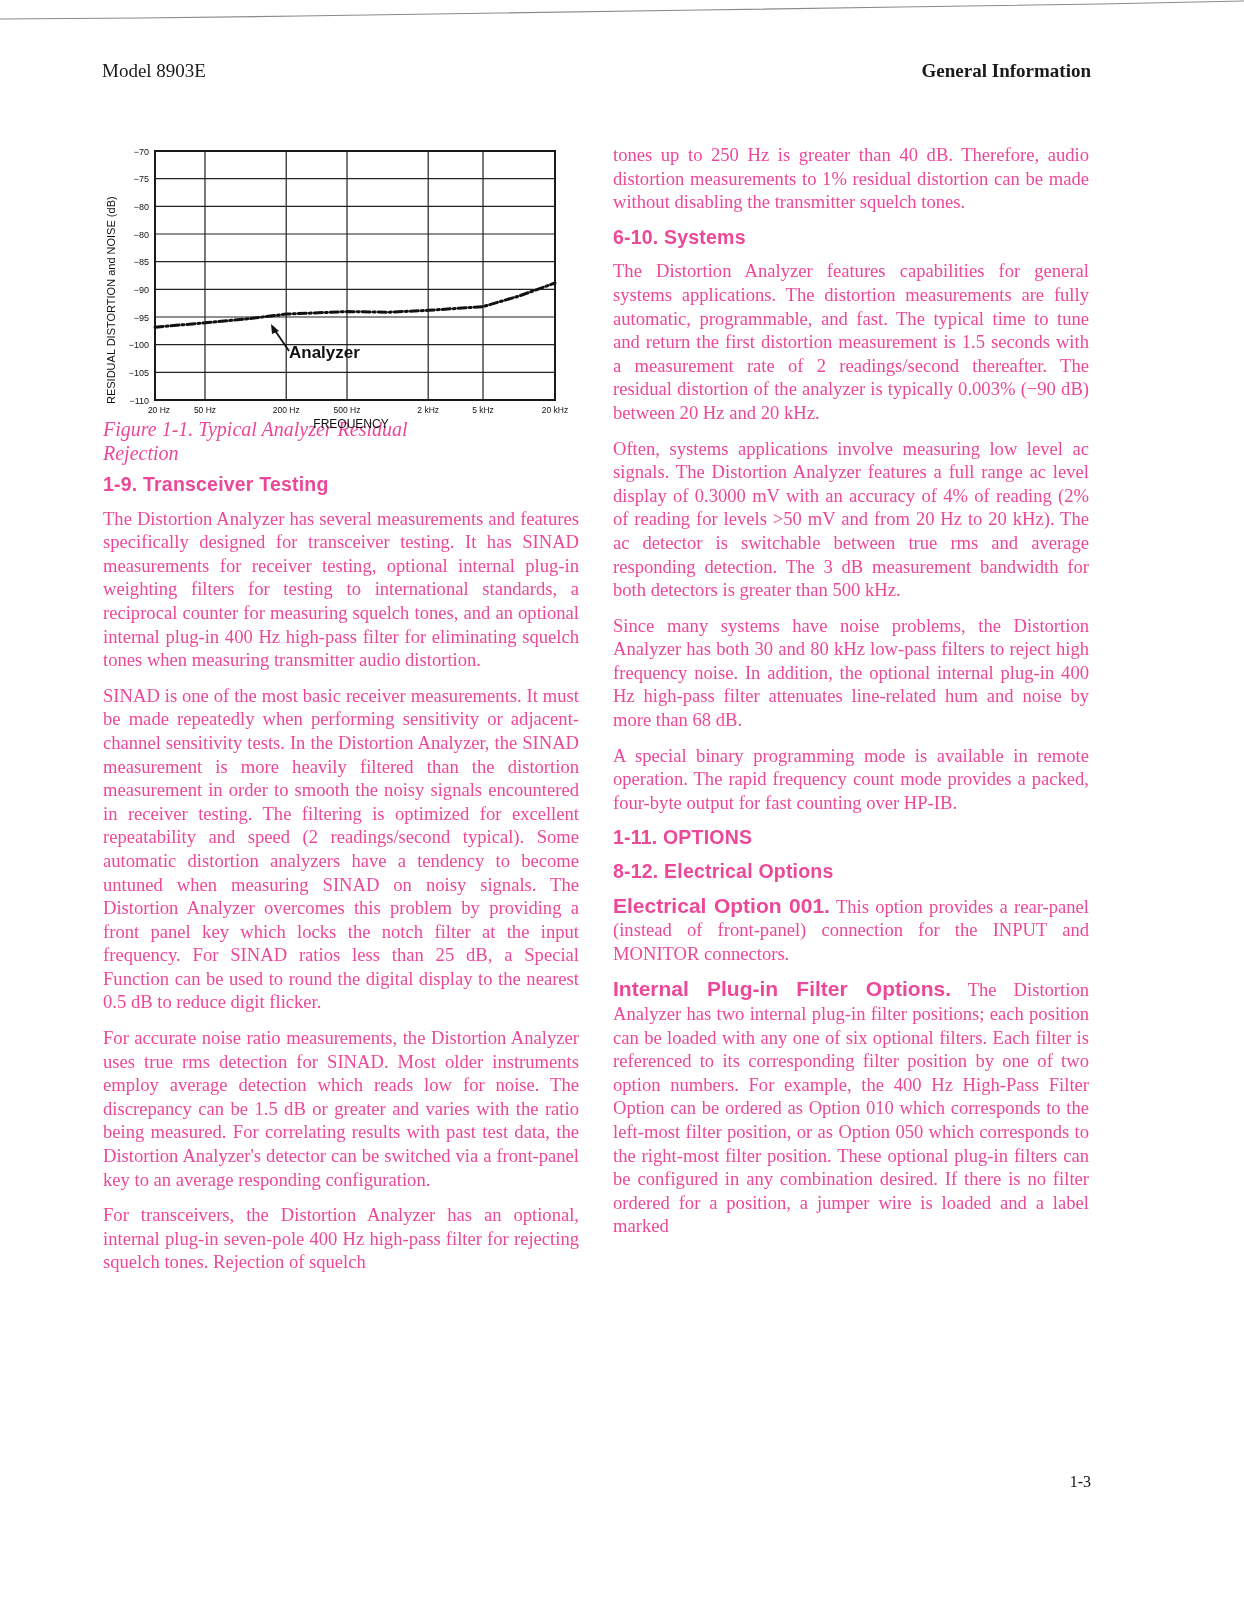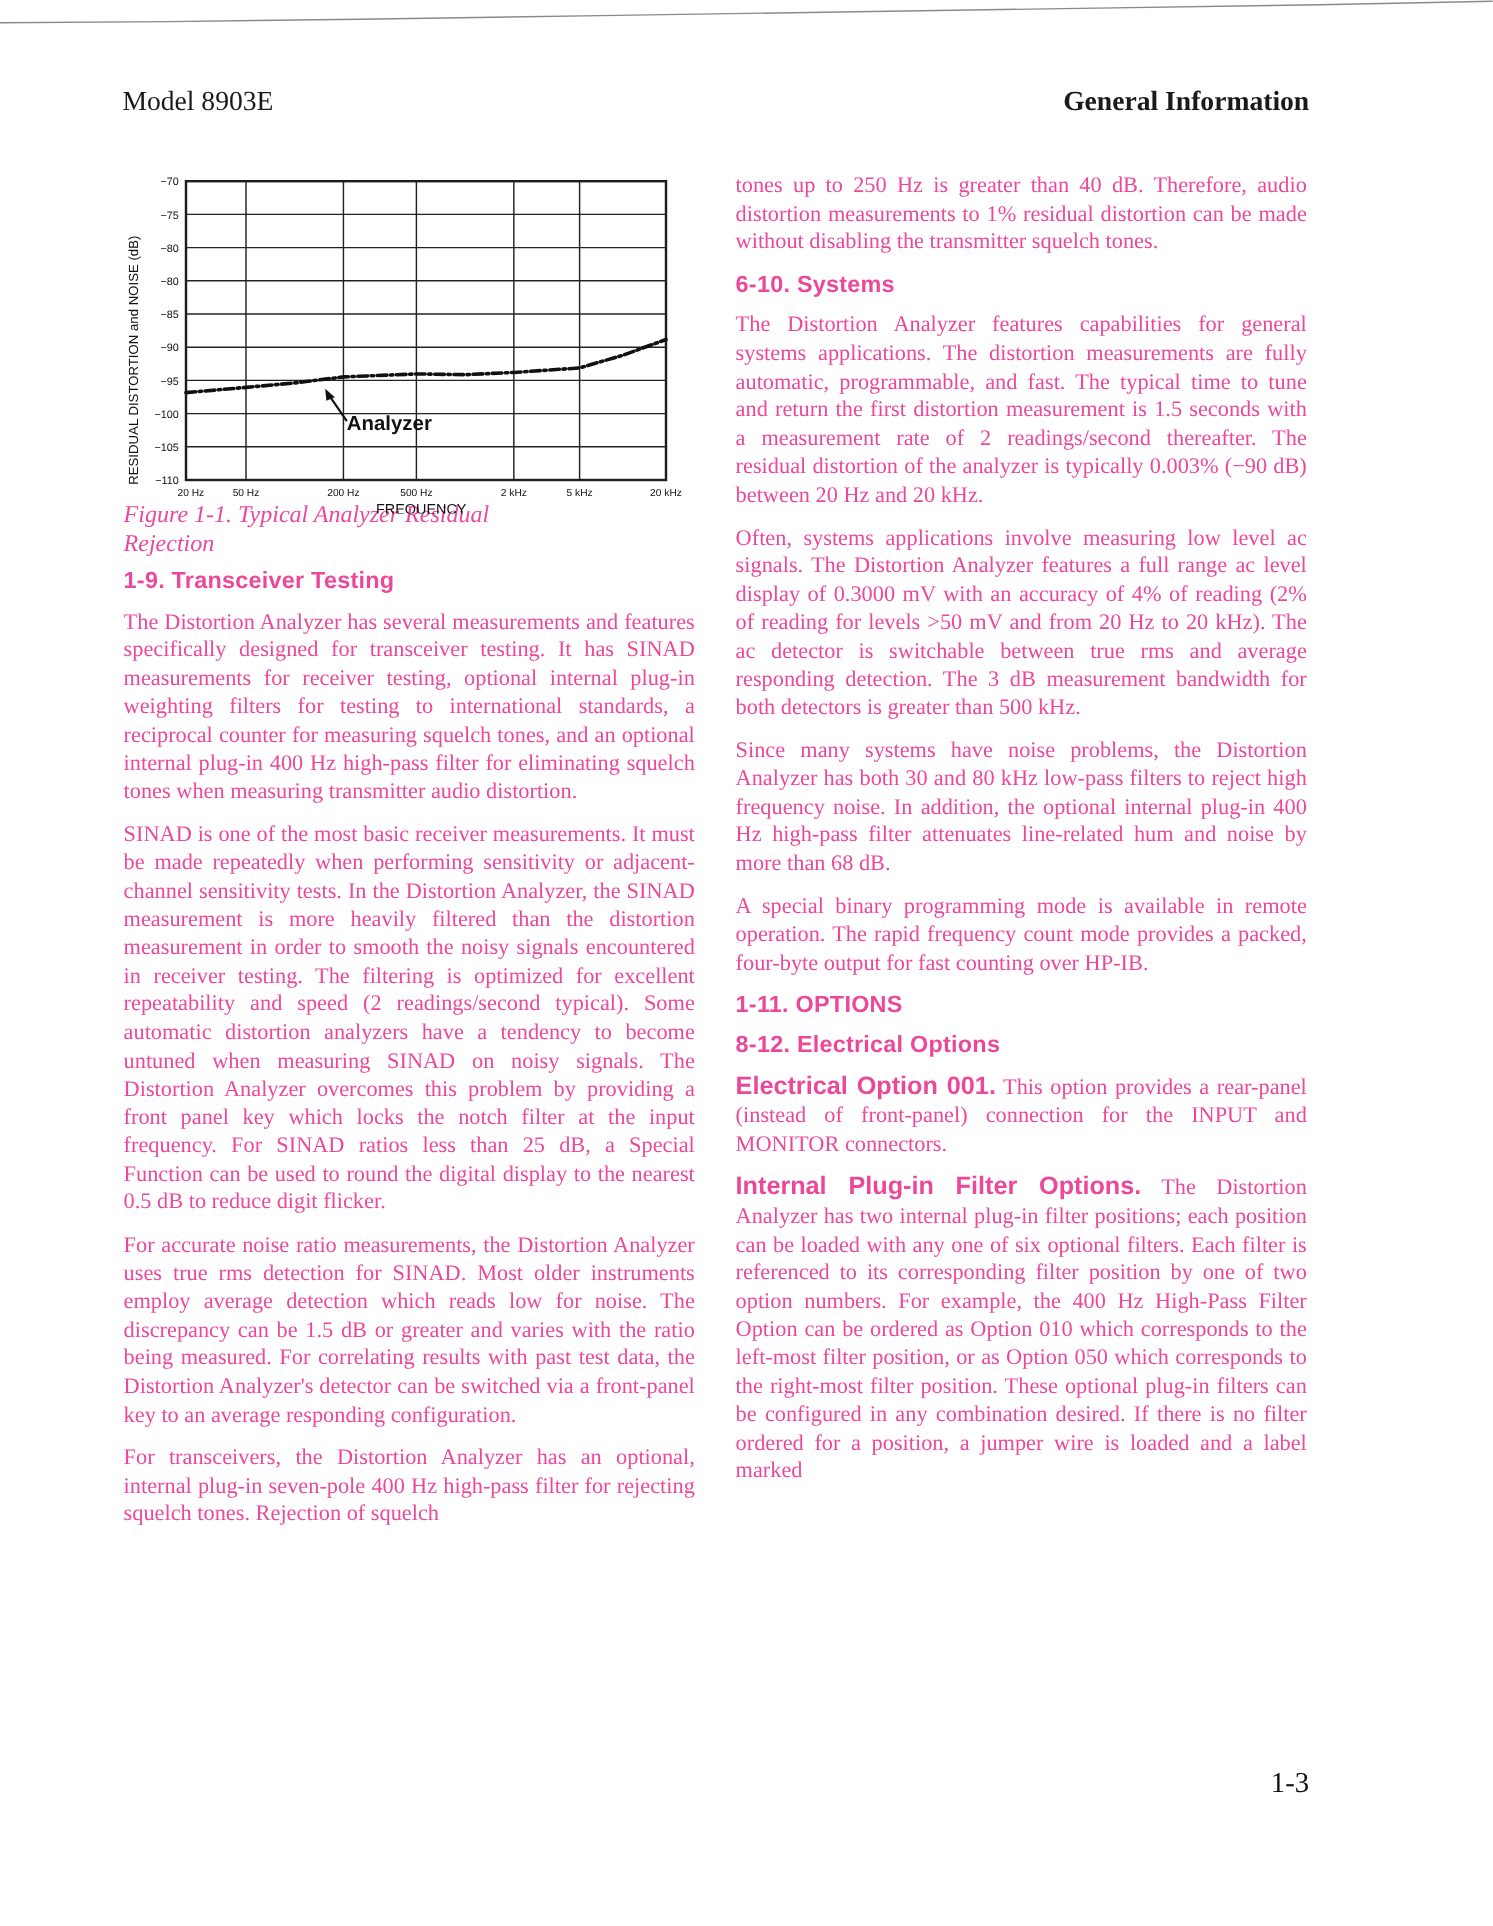--- a/index.html
+++ b/index.html
@@ -1,29 +1,29 @@
 <!DOCTYPE html>
 <html><head>
 <meta charset="utf-8">
 <style>
   html, body { margin: 0; padding: 0; background: #ffffff; }
   body { width: 1244px; height: 1605px; position: relative; overflow: hidden; color: #111; }
   .scan-line { position: absolute; left: 0; top: 0; width: 1244px; height: 22px; }
-  .running-head { position: absolute; top: 72px; font-family: "Liberation Serif", "DejaVu Serif", serif; font-size: 23px; color: #1a1a1a; }
+  .running-head { position: absolute; top: 60px; font-family: "Liberation Serif", "DejaVu Serif", serif; font-size: 19px; color: #1a1a1a; }
   #head-left { left: 102px; }
   #head-right { right: 153px; font-weight: bold; }
   .col { position: absolute; width: 476px; font-family: "Liberation Serif", "DejaVu Serif", serif; font-size: 18.6px; line-height: 23.6px; color: #ec4899; }
   #col-left { left: 103px; top: 128px; }
   #col-right { left: 613px; top: 143px; }
   .para { margin: 0 0 12px 0; text-align: justify; }
   .heading { font-family: "Liberation Sans", "DejaVu Sans", sans-serif; font-weight: bold; font-size: 19.5px; margin: 8px 0 10px 0; letter-spacing: 0.2px; }
   .run-in { font-family: "Liberation Sans", "DejaVu Sans", sans-serif; font-weight: bold; font-size: 21px; }
   .figure { position: relative; width: 476px; height: 275px; margin-bottom: 2px; }
   .caption { text-align: left; font-style: italic; font-size: 20px; line-height: 24px; margin: 14px 0 6px 0; }
-  .folio { position: absolute; right: 153px; top: 1473px; font-family: "Liberation Serif", "DejaVu Serif", serif; font-size: 24px; }
+  .folio { position: absolute; right: 153px; top: 1473px; font-family: "Liberation Serif", "DejaVu Serif", serif; font-size: 16px; }
   svg text { font-family: "Liberation Sans", "DejaVu Sans", sans-serif; fill: #111; }
 </style>
 </head>
 <body>
 
 <svg class="scan-line" viewBox="0 0 1244 22">
   <polyline points="0,19 140,18 300,16 500,13 700,10 900,7 1100,4 1244,1" fill="none" stroke="#8a8a8a" stroke-width="1.2"></polyline>
 </svg>
 
 <div class="running-head" id="head-left">Model 8903E</div>

